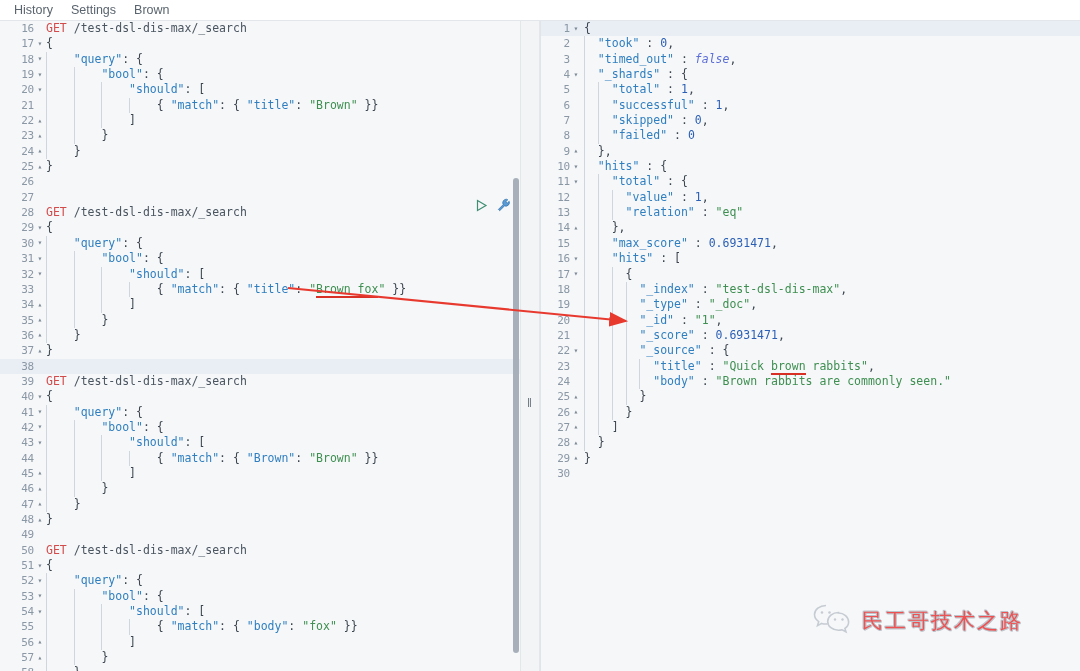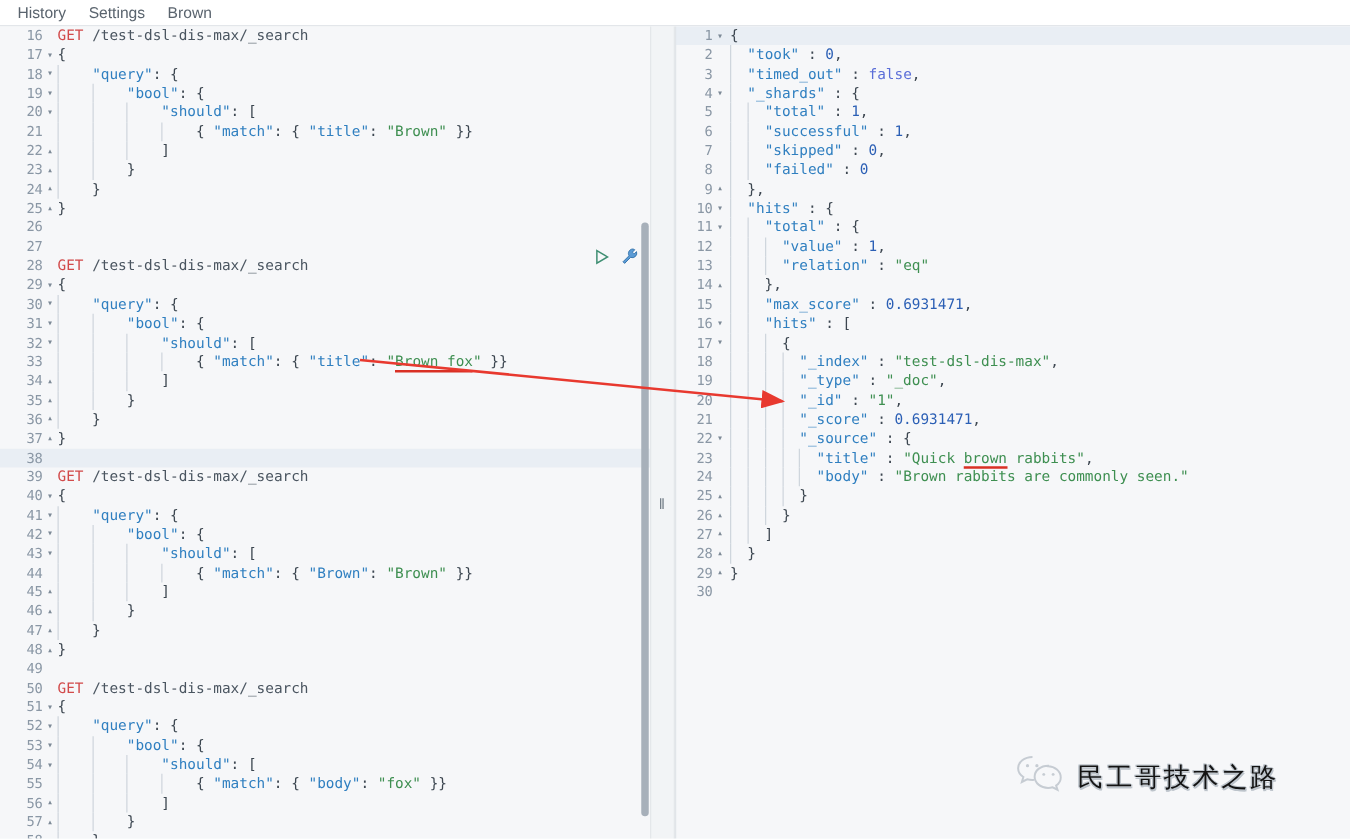--- a/index.html
+++ b/index.html
@@ -101,21 +101,21 @@
     top: 0; width: 1px; height: 15.35px;
     background: #cfd6dd;
   }
 
   
   .k-method { color: #d24b4b; font-weight: normal; }
   .k-url    { color: #4a5560; }
   .k-key    { color: #2f7fc0; }
   .k-str    { color: #3e8f51; }
   .k-num    { color: #2b5fb5; }
-  .k-bool   { color: #5b6ed8; }
+  .k-bool   { color: #5b6ed8; font-style: italic; }
 
   .squig {
     border-bottom: 2px solid #d93025;
     padding-bottom: 0px;
   }
 
   
   .actions {
     position: absolute;
     left: 475px; top: 198px;
@@ -179,21 +179,21 @@
   .watermark {
     position: absolute;
     left: 812px; top: 602px;
     display: flex; align-items: center; gap: 10px;
     z-index: 35;
     opacity: 0.92;
   }
   .wm-text {
     font-family: "DejaVu Sans", sans-serif;
     font-size: 21px;
-    color: #000000;
+    color: #ef4444;
     letter-spacing: 2px;
     text-shadow:
        1px 0 0 #b9c0c8, -1px 0 0 #b9c0c8,
        0 1px 0 #b9c0c8, 0 -1px 0 #b9c0c8,
        1px 1px 0 #b9c0c8, -1px -1px 0 #b9c0c8;
     white-space: nowrap;
   }
 </style>
 </head>
 <body>

